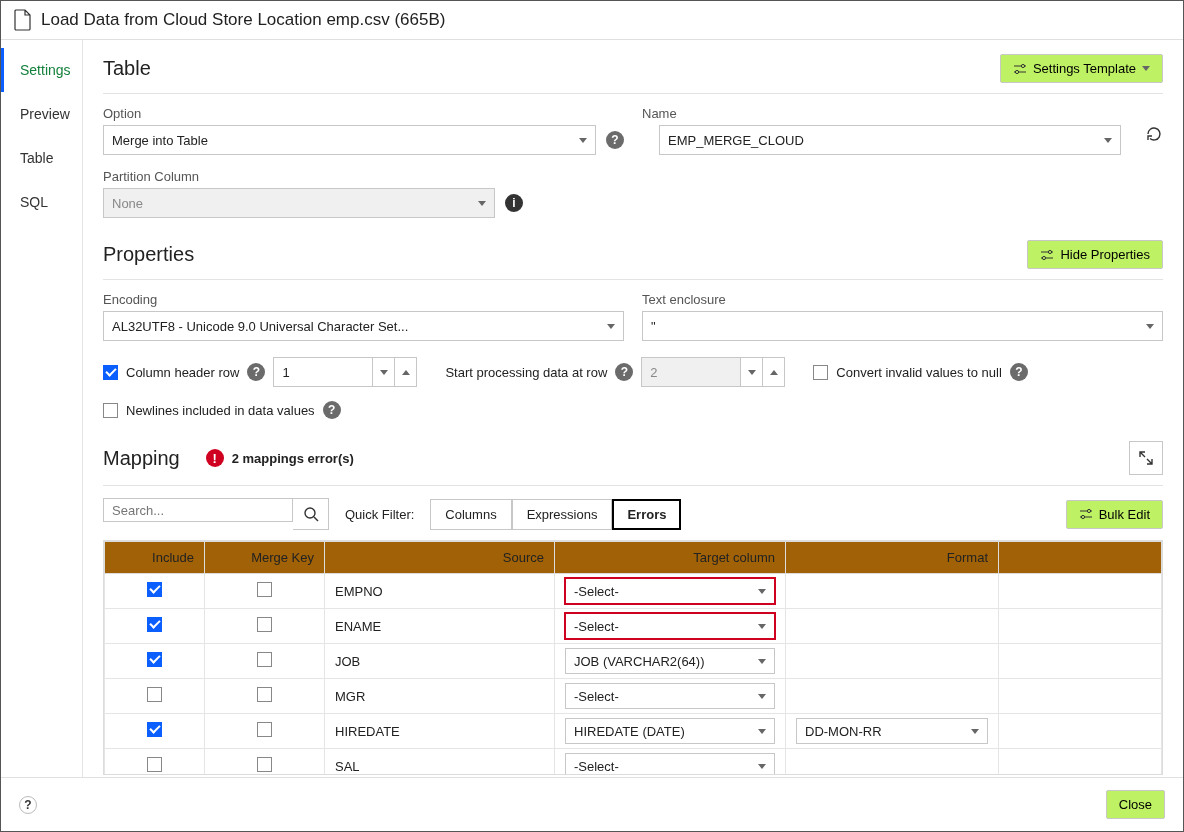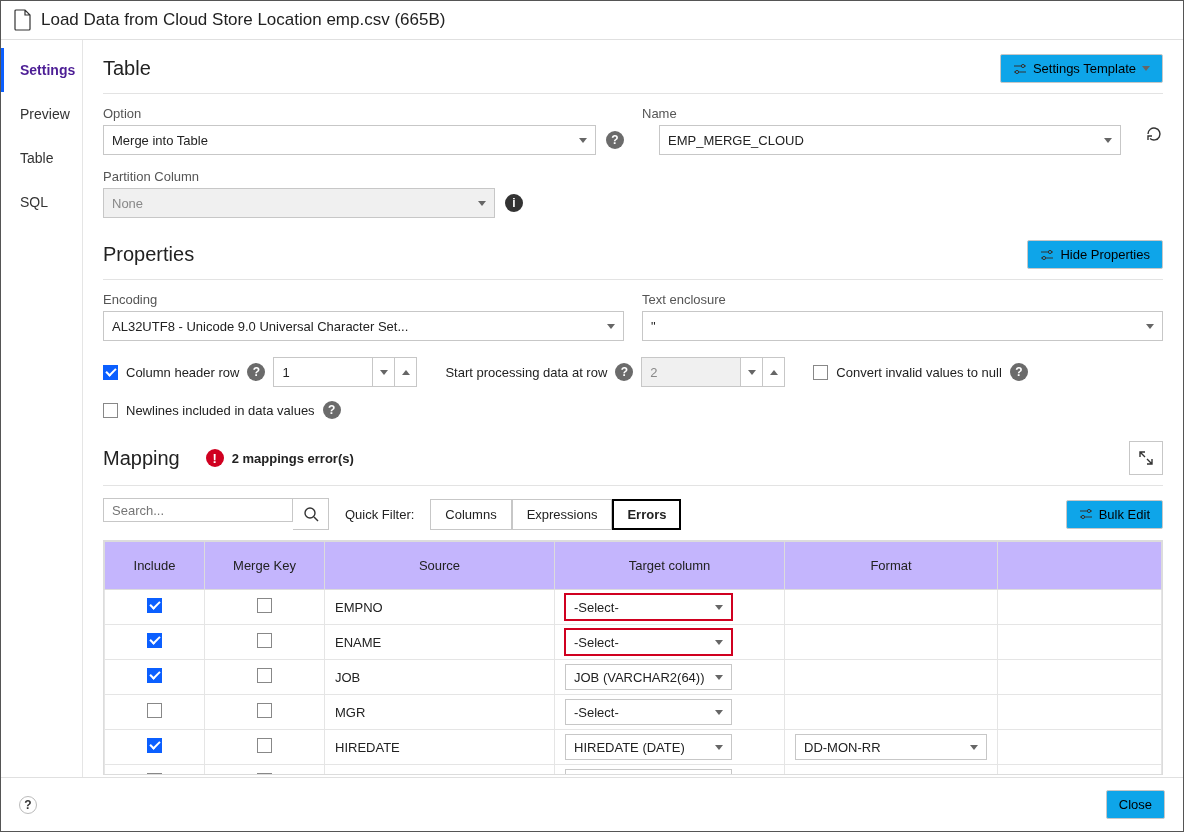--- a/index.html
+++ b/index.html
@@ -24,29 +24,29 @@
   .body { flex: 1; display: flex; min-height: 0; }
   .sidetabs {
     width: 82px; border-right: 1px solid #e5e5e5;
     display: flex; flex-direction: column;
     padding-top: 8px;
   }
   .sidetab {
     padding: 14px 16px; font-size: 14px; color: #333; cursor: pointer;
     border-left: 3px solid transparent;
   }
-  .sidetab.active { border-left-color: #0b5fff; font-weight: 700; color: #4c1d95; }
+  .sidetab.active { border-left-color: #0b5fff; font-weight: 400; color: #15803d; }
   .main {
     flex: 1; padding: 14px 20px 0 20px; overflow-y: auto;
   }
   .section-head { display: flex; align-items: center; justify-content: space-between; }
   .section-title { font-size: 20px; font-weight: 400; }
   .btn {
     display: inline-flex; align-items: center; gap: 6px;
-    border: 1px solid #c7c7c7; background: #0ea5e9;
+    border: 1px solid #c7c7c7; background: #bef264;
     padding: 6px 12px; font-size: 13px; cursor: pointer; border-radius: 2px;
   }
   hr.rule { border: none; border-top: 1px solid #e3e3e3; margin: 10px 0 12px; }
   .row { display: flex; gap: 18px; align-items: flex-end; }
   .field { display: flex; flex-direction: column; gap: 4px; }
   .field > label { font-size: 13px; color: #555; }
   .select, .input {
     height: 30px; border: 1px solid #c7c7c7; padding: 0 8px;
     display: flex; align-items: center; justify-content: space-between;
     background: #fff; cursor: pointer;
@@ -81,23 +81,23 @@
   .mapping-head { display:flex; align-items:center; gap:26px; }
   .expand-btn { width:34px; height:34px; border:1px solid #c7c7c7; display:flex; align-items:center; justify-content:center; cursor:pointer; }
   .searchwrap { display:flex; }
   .searchwrap input { width: 190px; height:24px; border:1px solid #c7c7c7; padding:0 8px; font-family:inherit; font-size:13px; }
   .searchwrap .sbtn { width:36px; height:32px; border:1px solid #c7c7c7; border-left:none; display:flex; align-items:center; justify-content:center; cursor:pointer; }
   .filter-group { display:flex; gap:0; }
   .filter-btn { border:1px solid #c7c7c7; padding:7px 14px; cursor:pointer; }
   .filter-btn.active { border:2px solid #000; font-weight:600; padding:6px 13px; }
   .table-wrap { margin-top:10px; border:1px solid #dcdcdc; max-height: 235px; overflow-y: scroll; }
   table.grid { width: 100%; border-collapse: collapse; }
-  table.grid th { background:#c4b5fd; border:1px solid #dcdcdc; padding:16px 10px; font-weight:400; font-size:13px; }
+  table.grid th { background:#a16207; border:1px solid #dcdcdc; padding:8px 10px; font-weight:400; font-size:13px;text-align:right; }
   table.grid td { border:1px solid #e5e5e5; padding:4px 10px; font-size:13px; height:32px; }
-  .cell-select { display:flex; align-items:center; justify-content:space-between; border:1px solid #c7c7c7; padding:4px 8px; height:26px; width: 167px; cursor:pointer; }
+  .cell-select { display:flex; align-items:center; justify-content:space-between; border:1px solid #c7c7c7; padding:4px 8px; height:26px; width: 210px; cursor:pointer; }
   .cell-select.error { border:1px solid #d00020; outline:1px solid #d00020; }
   .cell-select.fmt { width: 192px; }
   .footer {
     border-top:1px solid #e0e0e0; padding:12px 18px;
     display:flex; justify-content:space-between; align-items:center;
   }
   .footer .help-circle { background:#fff; border:1px solid #bbb; color:#333; }
   .svgicon { flex-shrink:0; }
 </style>
 </head>

